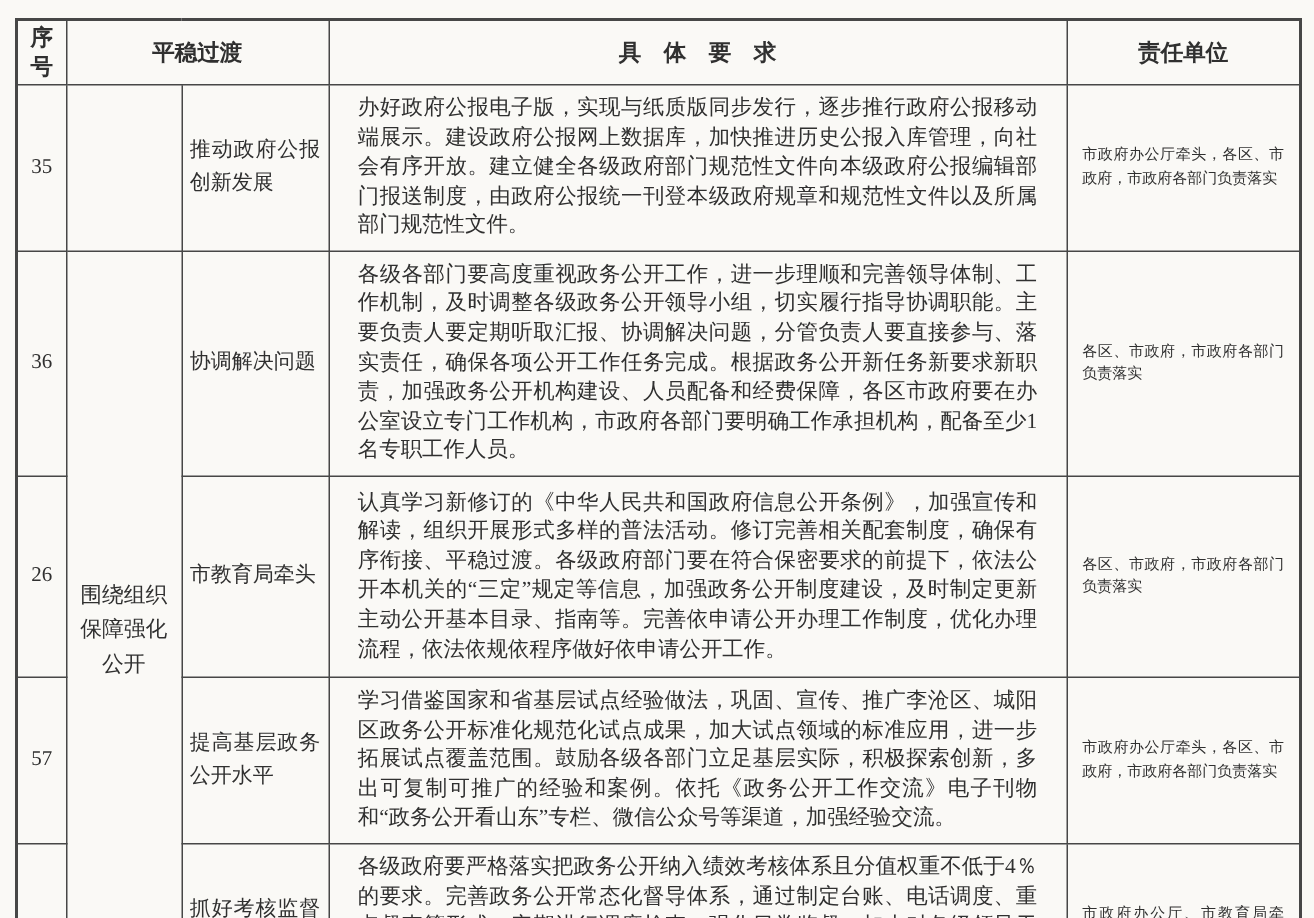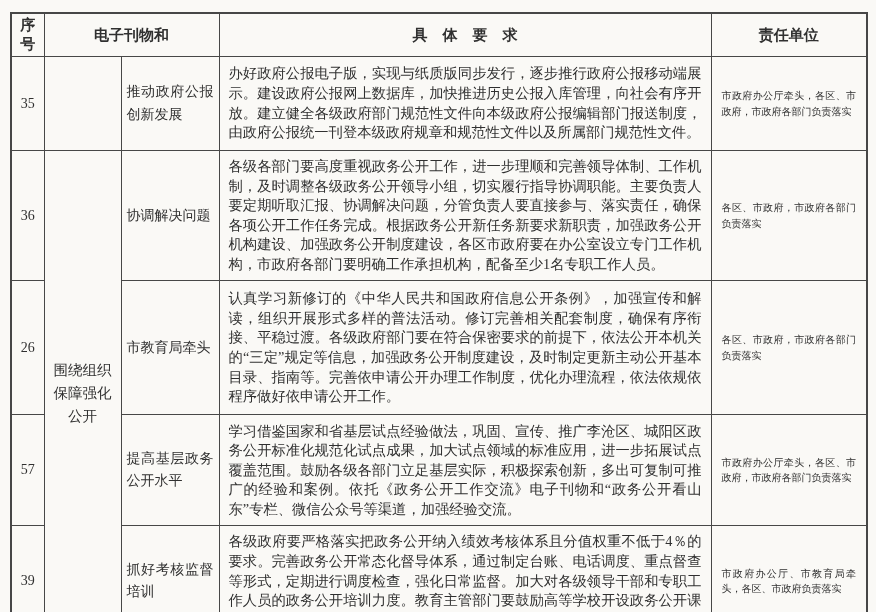--- a/index.html
+++ b/index.html
@@ -53,21 +53,21 @@
   .c-task {
     font-size: 14px;
     line-height: 1.58;
     padding: 17px 5px;
     text-align: justify;
     text-justify: inter-character;
   }
   .c-req {
     font-size: 14.3px;
     line-height: 1.37;
-    padding: 6px 9px;
+    padding: 6px 19px;
     text-align: justify;
     text-justify: inter-character;
     margin-top: 32px;
   }
   .c-resp {
     font-size: 10px;
     line-height: 1.55;
     padding: 6px 10px;
     text-align: justify;
     text-justify: inter-character;
@@ -81,38 +81,38 @@
     <colgroup>
       <col style="width:33px">
       <col style="width:77px">
       <col style="width:98px">
       <col style="width:492px">
       <col style="width:156px">
     </colgroup>
     <thead>
       <tr>
         <th>序号</th>
-        <th colspan="2">电子刊物和</th>
+        <th colspan="2">平稳过渡</th>
         <th>具　体　要　求</th>
         <th>责任单位</th>
       </tr>
     </thead>
     <tbody id="table-body">
         <tr>
     <td class="c-index">35</td>
           <td class="c-group"></td>
     <td class="c-task">推动政府公报创新发展</td>
     <td class="c-req">办好政府公报电子版，实现与纸质版同步发行，逐步推行政府公报移动端展示。建设政府公报网上数据库，加快推进历史公报入库管理，向社会有序开放。建立健全各级政府部门规范性文件向本级政府公报编辑部门报送制度，由政府公报统一刊登本级政府规章和规范性文件以及所属部门规范性文件。</td>
     <td class="c-resp">市政府办公厅牵头，各区、市政府，市政府各部门负责落实</td>
   </tr>
         <tr>
     <td class="c-index">36</td>
           <td class="c-group" rowspan="4">围绕组织保障强化公开</td>
     <td class="c-task">协调解决问题</td>
-    <td class="c-req">各级各部门要高度重视政务公开工作，进一步理顺和完善领导体制、工作机制，及时调整各级政务公开领导小组，切实履行指导协调职能。主要负责人要定期听取汇报、协调解决问题，分管负责人要直接参与、落实责任，确保各项公开工作任务完成。根据政务公开新任务新要求新职责，加强政务公开机构建设、加强政务公开制度建设，各区市政府要在办公室设立专门工作机构，市政府各部门要明确工作承担机构，配备至少1名专职工作人员。</td>
+    <td class="c-req">各级各部门要高度重视政务公开工作，进一步理顺和完善领导体制、工作机制，及时调整各级政务公开领导小组，切实履行指导协调职能。主要负责人要定期听取汇报、协调解决问题，分管负责人要直接参与、落实责任，确保各项公开工作任务完成。根据政务公开新任务新要求新职责，加强政务公开机构建设、人员配备和经费保障，各区市政府要在办公室设立专门工作机构，市政府各部门要明确工作承担机构，配备至少1名专职工作人员。</td>
     <td class="c-resp">各区、市政府，市政府各部门负责落实</td>
   </tr>
         <tr>
     <td class="c-index">26</td>
     <td class="c-task">市教育局牵头</td>
     <td class="c-req">认真学习新修订的《中华人民共和国政府信息公开条例》，加强宣传和解读，组织开展形式多样的普法活动。修订完善相关配套制度，确保有序衔接、平稳过渡。各级政府部门要在符合保密要求的前提下，依法公开本机关的“三定”规定等信息，加强政务公开制度建设，及时制定更新主动公开基本目录、指南等。完善依申请公开办理工作制度，优化办理流程，依法依规依程序做好依申请公开工作。</td>
     <td class="c-resp">各区、市政府，市政府各部门负责落实</td>
   </tr>
         <tr>
     <td class="c-index">57</td>

